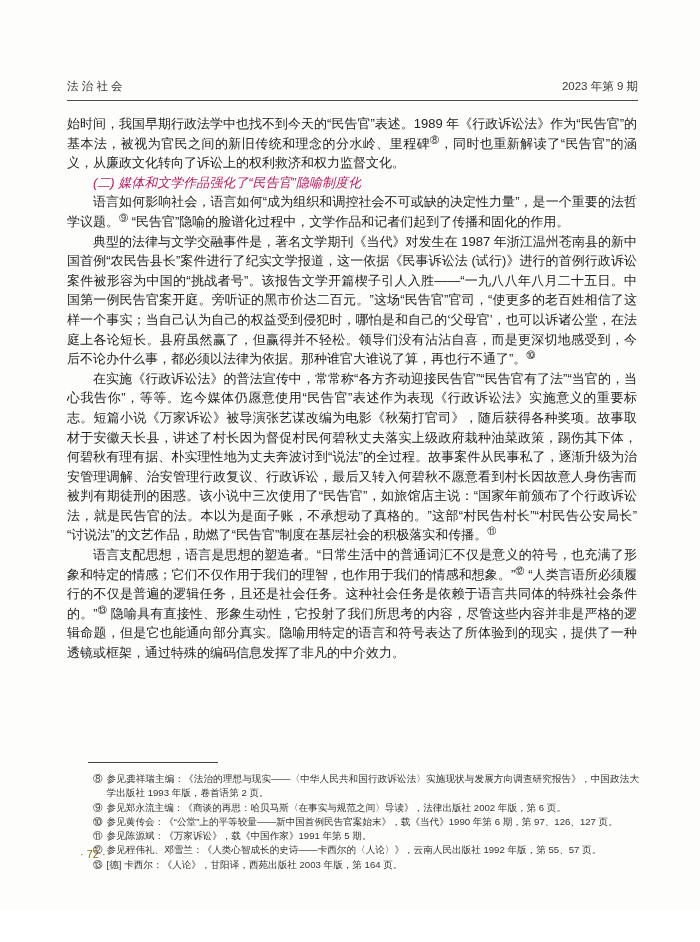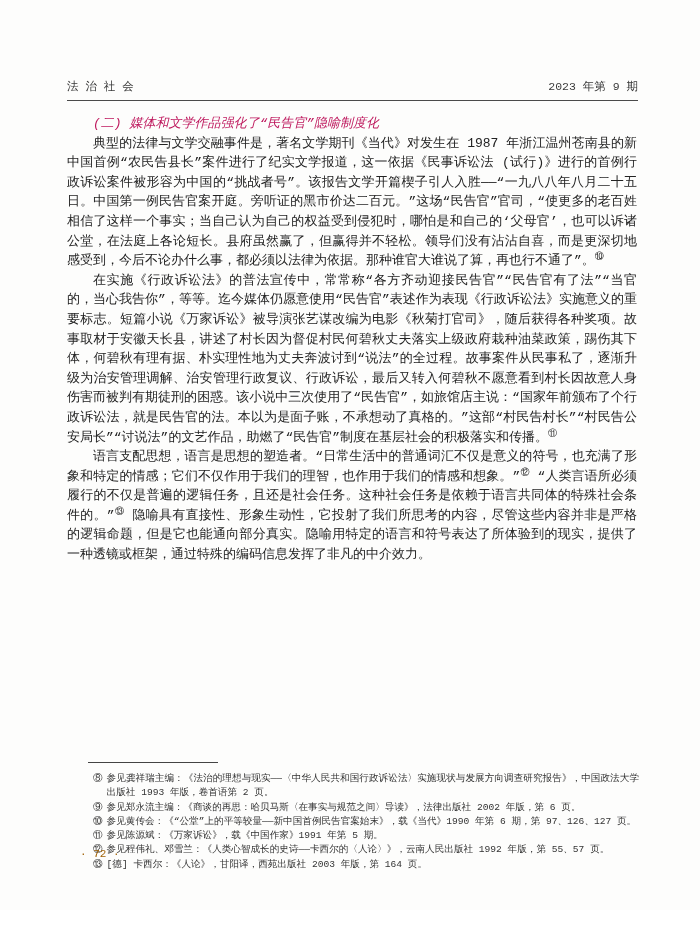--- a/index.html
+++ b/index.html
@@ -3,21 +3,21 @@
 <meta charset="utf-8">
 <style>
   * { margin: 0; padding: 0; box-sizing: border-box; }
   html, body { background: #ffffff; }
   .page {
     position: relative;
     width: 700px;
     height: 910px;
     margin: 0 auto;
     background: #fdfdfc;
-    font-family: Liberation Mono, monospace;
+    font-family: Liberation Sans, sans-serif;
     color: #2a2a2a;
     overflow: hidden;
   }
   .header {
     position: absolute;
     top: 79px;
     left: 67px;
     right: 62px;
     display: flex;
     justify-content: space-between;
@@ -83,21 +83,23 @@
 
 <div class="page">
 
   <div class="header">
     <span>法 治 社 会</span>
     <span>2023 年第 9 期</span>
   </div>
   <div class="header-rule"></div>
 
   <div class="content">
+    <p class="para-noindent">始时间，我国早期行政法学中也找不到今天的“民告官”表述。1989 年《行政诉讼法》作为“民告官”的基本法，被视为官民之间的新旧传统和理念的分水岭、里程碑<sup>⑧</sup>，同时也重新解读了“民告官”的涵义，从廉政文化转向了诉讼上的权利救济和权力监督文化。</p>
     <p class="para-heading">(二) 媒体和文学作品强化了“民告官”隐喻制度化</p>
+    <p class="para">语言如何影响社会，语言如何“成为组织和调控社会不可或缺的决定性力量”，是一个重要的法哲学议题。<sup>⑨</sup> “民告官”隐喻的脸谱化过程中，文学作品和记者们起到了传播和固化的作用。</p>
     <p class="para">典型的法律与文学交融事件是，著名文学期刊《当代》对发生在 1987 年浙江温州苍南县的新中国首例“农民告县长”案件进行了纪实文学报道，这一依据《民事诉讼法 (试行)》进行的首例行政诉讼案件被形容为中国的“挑战者号”。该报告文学开篇楔子引人入胜——“一九八八年八月二十五日。中国第一例民告官案开庭。旁听证的黑市价达二百元。”这场“民告官”官司，“使更多的老百姓相信了这样一个事实；当自己认为自己的权益受到侵犯时，哪怕是和自己的‘父母官’，也可以诉诸公堂，在法庭上各论短长。县府虽然赢了，但赢得并不轻松。领导们没有沾沾自喜，而是更深切地感受到，今后不论办什么事，都必须以法律为依据。那种谁官大谁说了算，再也行不通了”。<sup>⑩</sup></p>
     <p class="para">在实施《行政诉讼法》的普法宣传中，常常称“各方齐动迎接民告官”“民告官有了法”“当官的，当心我告你”，等等。迄今媒体仍愿意使用“民告官”表述作为表现《行政诉讼法》实施意义的重要标志。短篇小说《万家诉讼》被导演张艺谋改编为电影《秋菊打官司》，随后获得各种奖项。故事取材于安徽天长县，讲述了村长因为督促村民何碧秋丈夫落实上级政府栽种油菜政策，踢伤其下体，何碧秋有理有据、朴实理性地为丈夫奔波讨到“说法”的全过程。故事案件从民事私了，逐渐升级为治安管理调解、治安管理行政复议、行政诉讼，最后又转入何碧秋不愿意看到村长因故意人身伤害而被判有期徒刑的困惑。该小说中三次使用了“民告官”，如旅馆店主说：“国家年前颁布了个行政诉讼法，就是民告官的法。本以为是面子账，不承想动了真格的。”这部“村民告村长”“村民告公安局长”“讨说法”的文艺作品，助燃了“民告官”制度在基层社会的积极落实和传播。<sup>⑪</sup></p>
     <p class="para">语言支配思想，语言是思想的塑造者。“日常生活中的普通词汇不仅是意义的符号，也充满了形象和特定的情感；它们不仅作用于我们的理智，也作用于我们的情感和想象。”<sup>⑫</sup> “人类言语所必须履行的不仅是普遍的逻辑任务，且还是社会任务。这种社会任务是依赖于语言共同体的特殊社会条件的。”<sup>⑬</sup> 隐喻具有直接性、形象生动性，它投射了我们所思考的内容，尽管这些内容并非是严格的逻辑命题，但是它也能通向部分真实。隐喻用特定的语言和符号表达了所体验到的现实，提供了一种透镜或框架，通过特殊的编码信息发挥了非凡的中介效力。</p>
   </div>
 
   <div class="footnotes">
     <div class="fn-rule"></div>
     <div class="fn-list">
       <div class="fn-item">
         <span class="fn-marker">⑧</span>

